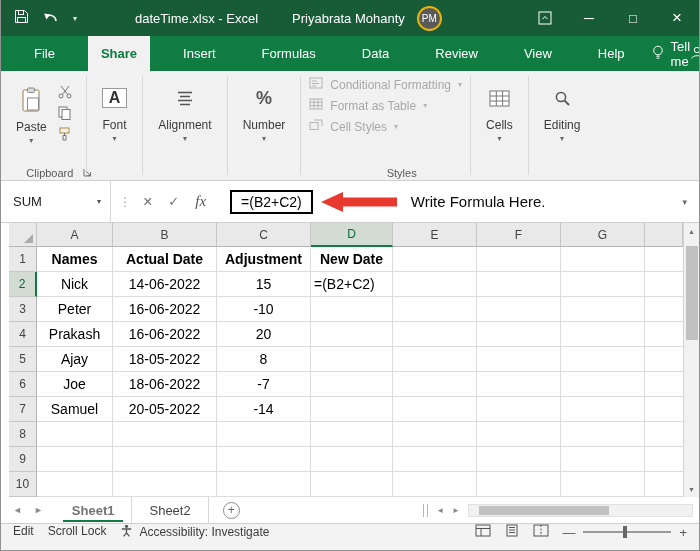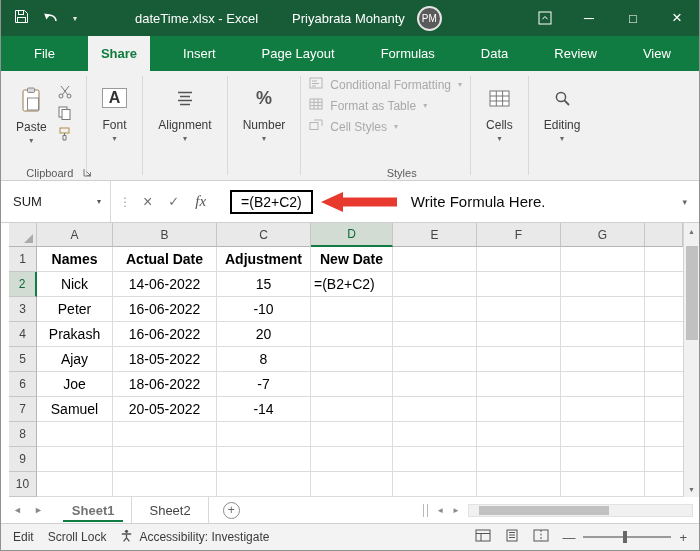--- a/index.html
+++ b/index.html
@@ -6,21 +6,21 @@
   html,body { width:700px; height:551px; overflow:hidden; }
   body { font-family:"Liberation Sans", sans-serif; color:#222; background:#fff; }
   .app { width:700px; height:551px; border-left:1px solid #919191; border-right:1px solid #919191; border-bottom:1px solid #919191; overflow:hidden; display:flex; flex-direction:column; }
 
   
   .titlebar { height:36px; background:#185C37; display:flex; align-items:center; color:#fff; font-size:13px; flex:0 0 auto; }
   .qat { display:flex; align-items:center; gap:14px; padding-left:13px; }
   .qat .chev { font-size:8px; color:#e8e8e8; }
   .tb-title { margin-left:58px; white-space:nowrap; }
   .tb-user { margin-left:34px; white-space:nowrap; }
-  .avatar { width:25px; height:25px; border-radius:50%; background:#5a5a5a; border:2px solid #e5e5e5; color:#fff; font-size:10px; display:flex; align-items:center; justify-content:center; margin-left:12px; }
+  .avatar { width:25px; height:25px; border-radius:50%; background:#5a5a5a; border:2px solid #eab308; color:#fff; font-size:10px; display:flex; align-items:center; justify-content:center; margin-left:12px; }
   .tb-spacer { flex:1; }
   .winbtn { width:44px; height:36px; display:flex; align-items:center; justify-content:center; font-size:14px; color:#fff; }
   .winbtn.sq { font-size:13px; }
 
   
   .tabrow { height:35px; background:#107C41; display:flex; align-items:stretch; color:#fff; font-size:13px; flex:0 0 auto; }
   .rtab { display:flex; align-items:center; padding:0 13px; white-space:nowrap;margin-left:20px; }
   .rtab.active { background:#f1f1f1; color:#0E7A3C; font-weight:bold; }
   .tellme { display:flex; align-items:center; gap:7px; margin-left:14px; }
   .share { display:flex; align-items:center; gap:7px; margin-left:auto; margin-right:18px; }
@@ -81,21 +81,21 @@
   .stab.active { color:#737373; font-weight:bold; }
   .stab.active::after { content:""; position:absolute; left:8px; right:8px; bottom:1px; height:2px; background:#107C41; }
   .addsheet { width:17px; height:17px; border-radius:50%; border:1px solid #8a8a8a; color:#666; display:flex; align-items:center; justify-content:center; font-size:12px; align-self:center; margin-left:14px; }
   .hzone { margin-left:auto; display:flex; align-items:center; gap:8px; padding-right:6px; }
   .hgrip { width:5px; height:13px; border-left:1px solid #b8b8b8; border-right:1px solid #b8b8b8; }
   .harrow { font-size:8px; color:#8a8a8a; }
   .htrack { width:225px; height:13px; background:#f1f1f1; border:1px solid #e2e2e2; position:relative; }
   .hthumb { position:absolute; left:10px; top:1px; height:9px; width:130px; background:#c1c1c1; }
 
   
-  .statusbar { height:26px; background:#f3f3f3; display:flex; align-items:center; font-size:12px; color:#3b3b3b; flex:0 0 auto; }
+  .statusbar { height:26px; background:#f3f3f3; display:flex; align-items:flex-start; font-size:12px; color:#3b3b3b; flex:0 0 auto; }
   .sb-item { margin-left:14px; display:flex; align-items:center; gap:6px; white-space:nowrap; }
   .sb-item.first { margin-left:12px; }
   .sb-right { margin-left:auto; display:flex; align-items:center; gap:13px; padding-right:12px; }
   .zoomctl { display:flex; align-items:center; gap:8px; color:#555; }
   .ztrack { width:88px; height:2px; background:#9a9a9a; position:relative; }
   .zthumb { position:absolute; left:40px; top:-5px; width:4px; height:12px; background:#666; }
   .zsign { font-size:13px; color:#555; }
 </style>
 </head>
 <body>
@@ -127,21 +127,20 @@
       </span>
     <span class="winbtn">─</span>
     <span class="winbtn sq">□</span>
     <span class="winbtn" style="font-size:17px;">×</span>
   </div>
 
   <div class="tabrow">
     <span class="rtab">File</span>
     <span class="rtab active">Share</span>
     <span class="rtab">Insert</span>
-    <span class="rtab">Page Layout</span>
     <span class="rtab">Formulas</span>
     <span class="rtab">Data</span>
     <span class="rtab">Review</span>
     <span class="rtab">View</span>
     <span class="rtab">Help</span>
     <span class="tellme">
       <span><svg width="12" height="15">
             <circle cx="6" cy="5.5" r="4.3" fill="none" stroke="#fff"></circle>
             <path d="M4.3 11.2h3.4M4.6 13.2h2.8" stroke="#fff"></path>
           </svg></span>

